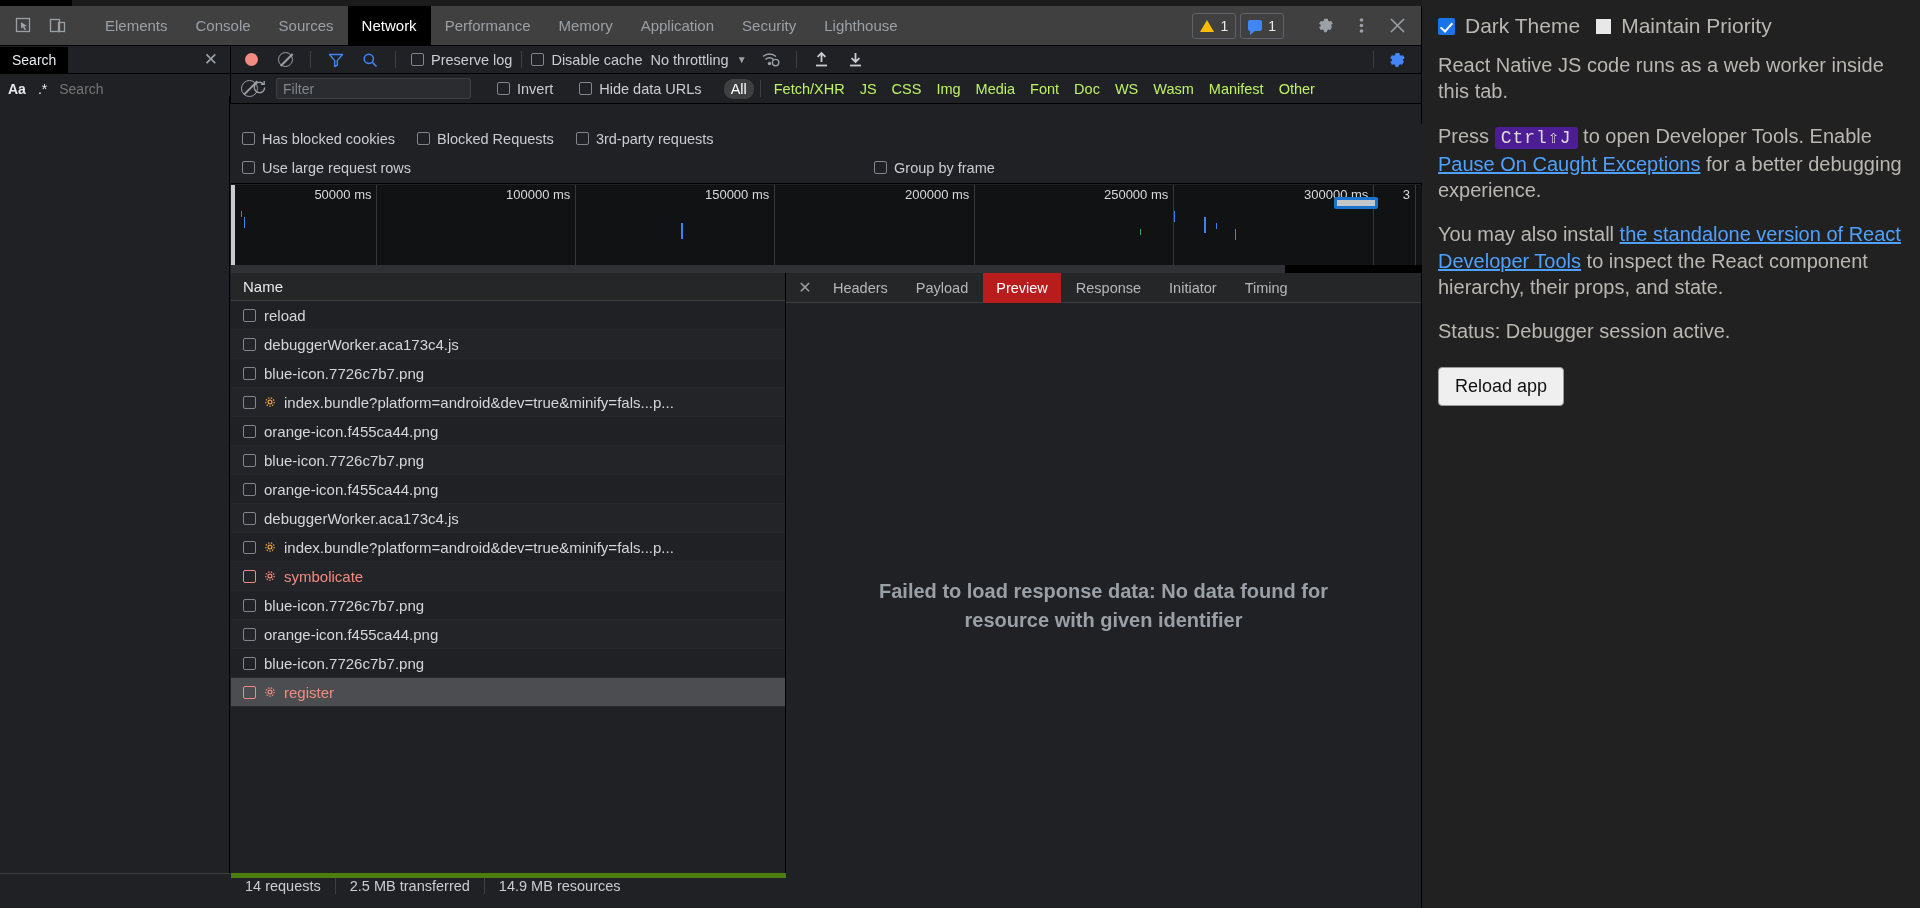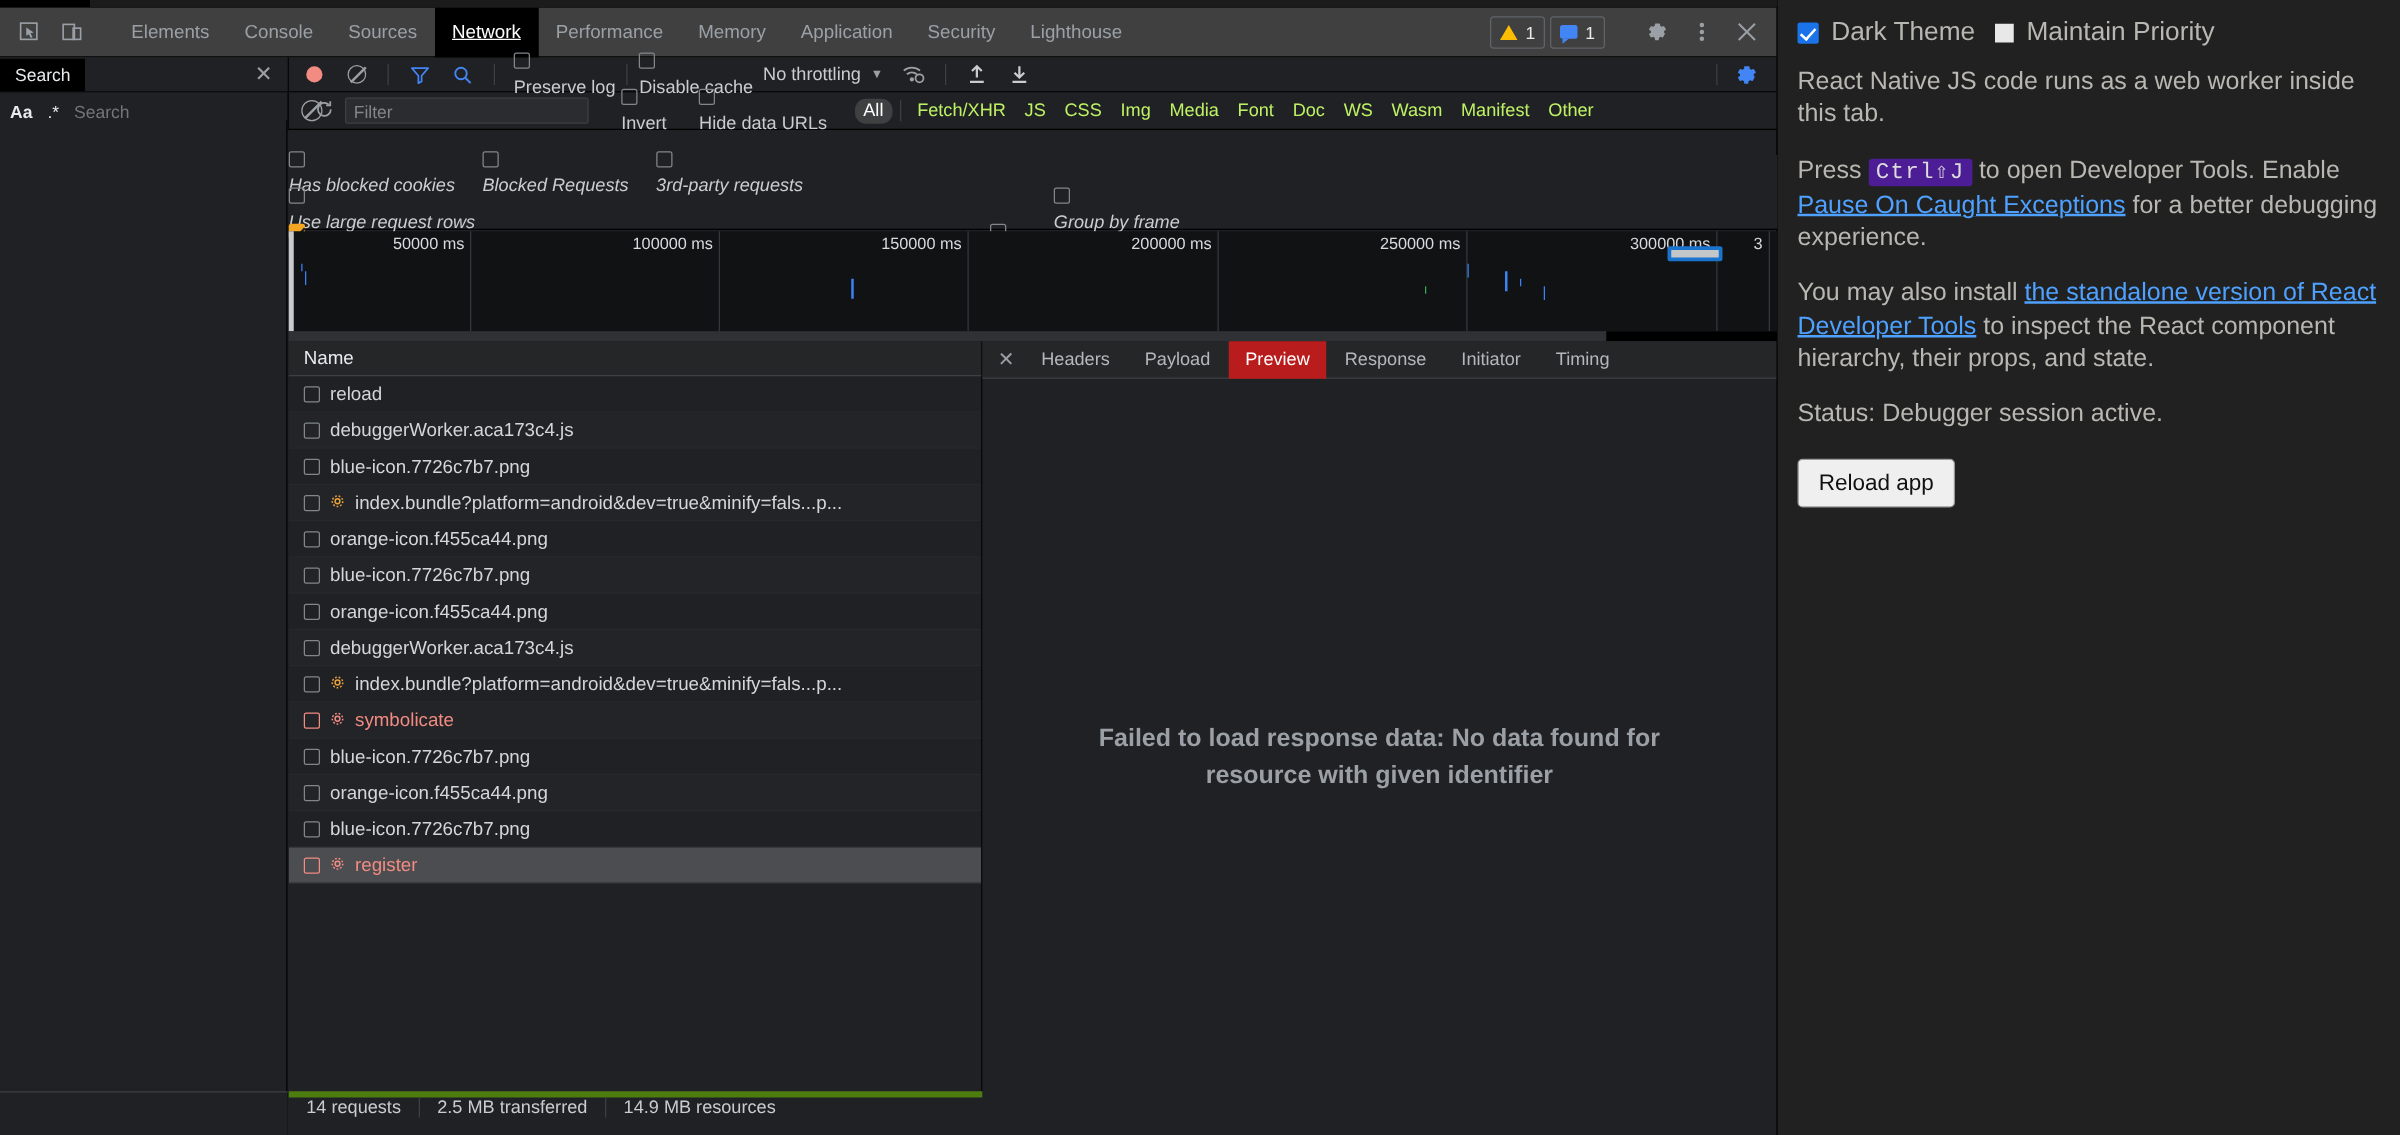--- a/index.html
+++ b/index.html
@@ -14,21 +14,21 @@
   .app { position:relative; width:1920px; height:908px; display:flex; }
 
   
   .devtools { position:relative; width:1422px; height:908px; background:#202124; border-right:1px solid #000; }
 
   
   .tabbar { display:flex; align-items:center; height:40px; background:#404040; border-bottom:1px solid #000; padding-left:6px; }
   .tb-icon { width:34px; height:34px; display:flex; align-items:center; justify-content:center; color:#9aa0a6; }
   .tb-sep { width:1px; height:20px; background:#3c4043; margin:0 8px; }
   .tab { padding:0 14px; height:40px; line-height:40px; font-size:15px; color:#9aa0a6; white-space:nowrap; }
-  .tab.active { background:#000; color:#ffffff;text-decoration:underline; }
+  .tab.active { background:#000; color:#ffffff; }
   .tabbar-right { margin-left:auto; display:flex; align-items:center; padding-right:8px; gap:4px; }
   .badge { display:flex; align-items:center; gap:6px; border:1px solid #5f6368; border-radius:3px; padding:2px 7px; height:26px; font-size:14px; color:#e8eaed; }
   .warn-tri { width:0;height:0;border-left:7px solid transparent;border-right:7px solid transparent;border-bottom:12px solid #fbbc04; position:relative;}
   .msg-box { width:14px;height:11px;background:#4285f4;border-radius:2px;position:relative;}
   .msg-box:after{content:"";position:absolute;left:2px;bottom:-4px;border-left:5px solid #4285f4;border-bottom:4px solid transparent;}
   .icon-btn { width:32px;height:32px;display:flex;align-items:center;justify-content:center;color:#9aa0a6; }
 
   
   .row2 { display:flex; height:28px; background:#202124; border-bottom:1px solid #000; }
   .search-tabhdr { width:230px; display:flex; align-items:center; background:#202124; position:relative; }
@@ -38,40 +38,40 @@
   .nettoolbar { flex:1; display:flex; align-items:center; gap:2px; padding-left:4px; border-left:1px solid #000;}
   .rec-dot { width:13px;height:13px;border-radius:50%;background:#f28b82; }
   .clear-ic { width:15px;height:15px;border:1.6px solid #9aa0a6;border-radius:50%;position:relative;}
   .clear-ic:after{content:"";position:absolute;left:-1px;top:5.5px;width:17px;height:1.6px;background:#9aa0a6;transform:rotate(-45deg);}
   .vsep{width:1px;height:17px;background:#3c4043;margin:0 7px;}
   .funnel{color:#4285f4;}
   .magni{color:#4285f4;}
   .cbx { width:13px;height:13px;border:1.5px solid #80868b;border-radius:2px;display:inline-block;flex:none;background:transparent;}
   .cbx.checked{background:#f5a623;border-color:#f5a623;position:relative;}
   .cbx.checked:after{content:"";position:absolute;left:3.5px;top:0.5px;width:4px;height:8px;border:solid #202124;border-width:0 2px 2px 0;transform:rotate(42deg);}
-  .ck-lbl { display:flex; align-items:flex-start; gap:7px; font-size:14.5px; color:#c9cdd1; white-space:nowrap;flex-direction:column;}
+  .ck-lbl { display:flex; align-items:center; gap:7px; font-size:14.5px; color:#c9cdd1; white-space:nowrap;}
   .throttle { font-size:14.5px; color:#c9cdd1; padding-left:6px; }
   .caret { color:#9aa0a6; font-size:10px; padding:0 6px;}
   .netsettings { margin-left:auto; display:flex; align-items:center; padding-right:8px;}
 
   
   .row3 { display:flex; height:30px; background:#202124; border-bottom:1px solid #000;}
   .searchpane-tools{ width:230px; display:flex; align-items:center; gap:12px; padding-left:8px; font-size:14px; color:#9aa0a6;}
   .srch-input { flex:1; background:transparent; border:none; outline:none; color:#c9cdd1; font-size:14px; font-family:inherit;}
   .filterbar { flex:1; display:flex; align-items:center; gap:12px; padding-left:4px; border-left:1px solid #000;}
   .filter-ic{ width:17px;height:17px;border:1.6px solid #9aa0a6;border-radius:50%;position:relative;margin:0 6px;}
   .filter-ic:after{content:"";position:absolute;left:-1px;top:6.4px;width:19px;height:1.6px;background:#9aa0a6;transform:rotate(-45deg);}
   .filter-input{ width:195px; height:21px; background:#2b2c2f; border:1px solid #3c4043; border-radius:2px; color:#c9cdd1; font-size:14px; padding:0 6px; outline:none; font-family:inherit;}
   .filter-input::placeholder{color:#80868b;}
   .types { display:flex; align-items:center; gap:1px; margin-left:10px;}
   .type-pill{ font-size:14.5px; color:#bef264; padding:2px 7px; border-radius:9px; white-space:nowrap;}
   .type-pill.active{ background:#3f4042; color:#fff;}
   
   .optblock { position:absolute; left:231px; top:124px; width:1191px; height:60px; background:#202124; border-bottom:1px solid #000;}
-  .optrow { display:flex; align-items:center; height:29px; font-style:italic;}
+  .optrow { display:flex; align-items:center; height:29px; padding-left:11px;}
   .optrow .col2 { margin-left:463px; }
 
   
   .overview { position:absolute; left:231px; top:185px; width:1191px; height:80px; background:#111214; }
   .ov-grid { position:absolute; inset:0; }
   .ov-col { position:absolute; top:0; bottom:0; border-right:1px solid #35373a; }
   .ov-label { position:absolute; top:2px; font-size:13px; color:#d8dadd; }
   .ov-left-bar { position:absolute; left:0; top:0; bottom:0; width:4px; background:#c8cacd;}
   .ov-tick { position:absolute; width:1.5px; background:#3b82f6;}
   .ov-sel { position:absolute; top:12px; height:12px; background:#c4c7ca; border:3px solid #1a73cc; border-radius:2px;}

